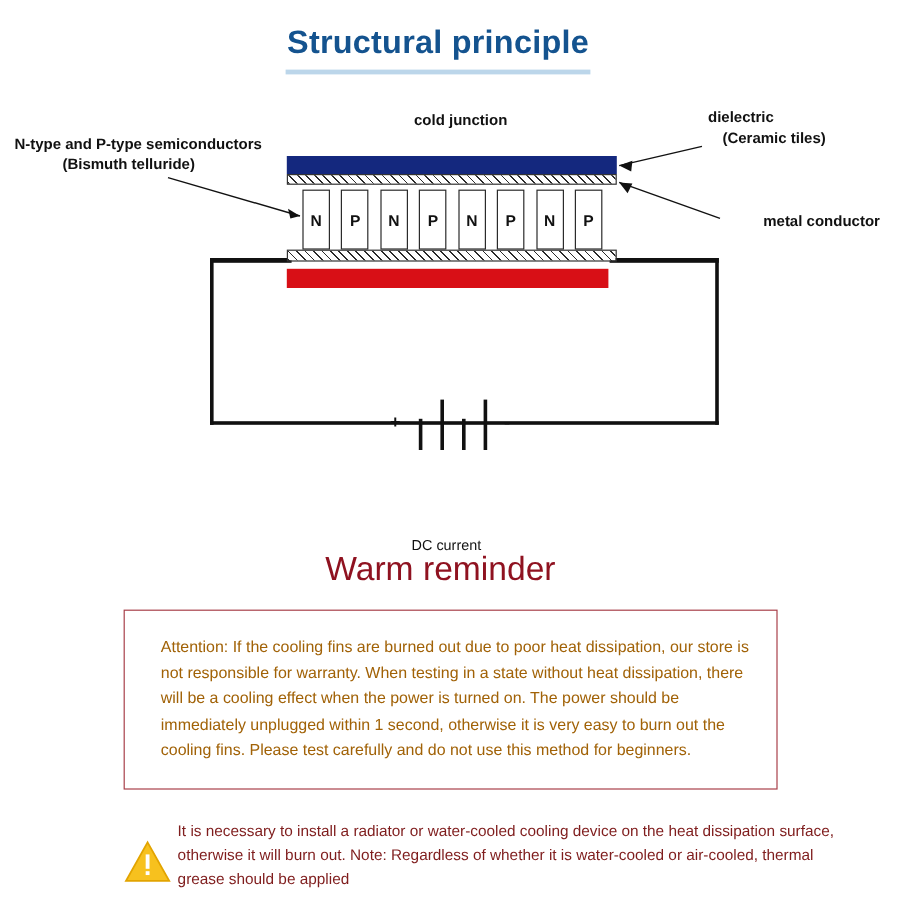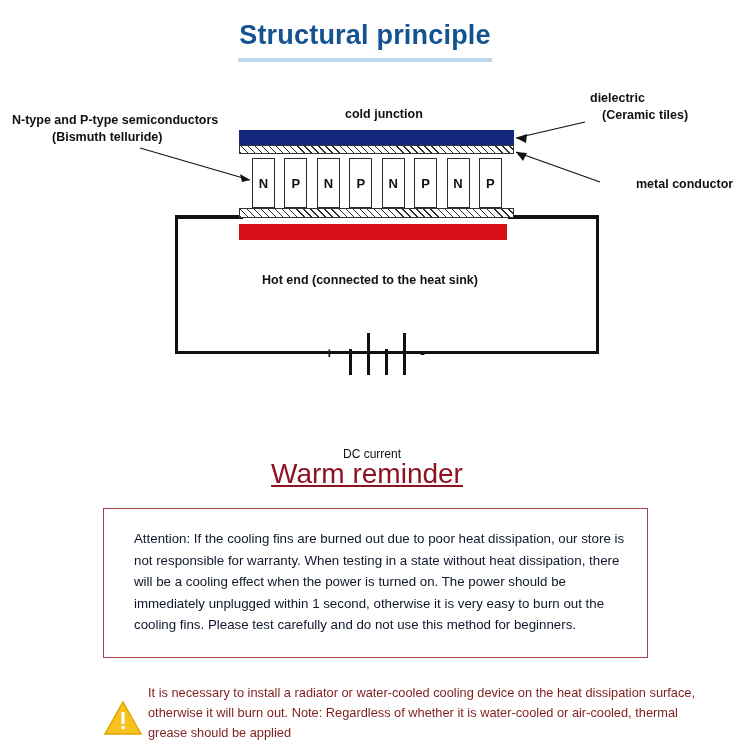--- a/index.html
+++ b/index.html
@@ -64,21 +64,21 @@
   #label-dielectric .l2 { padding-left: 12px; }
 
   #label-semis {
     top: 30px;
     left: 12px;
     text-align: left;
   }
   #label-semis .l2 { padding-left: 40px; }
 
   #label-cold {
-    top: 24px;
+    top: 10px;
     left: 345px;
   }
 
   #label-metal {
     top: 94px;
     left: 636px;
   }
 
   #label-hot {
     top: 190px;
@@ -227,39 +227,38 @@
 
   
   #reminder-title {
     position: absolute;
     top: 458px;
     left: 0;
     width: 734px;
     text-align: center;
     font-size: 28px;
     color: #8f1220;
-    text-decoration: underline;
   }
   #reminder-box {
     position: absolute;
     top: 508px;
     left: 103px;
     width: 545px;
     height: 150px;
     border: 1.4px solid #a8404a;
     box-sizing: border-box;
   }
   #reminder-text {
     position: absolute;
     top: 528px;
     left: 134px;
     width: 494px;
     font-size: 13.3px;
     line-height: 1.62;
-    color: #0f172a;
+    color: #a16207;
   }
 
   
   #warn-icon {
     position: absolute;
     top: 700px;
     left: 103px;
     width: 40px;
     height: 36px;
   }
@@ -322,21 +321,20 @@
     <div class="pellet">P</div>
     <div class="pellet">N</div>
     <div class="pellet">P</div>
     <div class="pellet">N</div>
     <div class="pellet">P</div>
   </div>
 
   <div id="hot-conductor"></div>
   <div id="hot-plate"></div>
 
-  <div class="lbl" id="label-hot">Hot end (connected to the heat sink)</div>
 
   <div class="lbl" id="label-plus">+</div>
   <div class="lbl" id="label-minus">-</div>
   <div id="battery">
     <div class="pl" id="bp1"></div>
     <div class="pl" id="bp2"></div>
     <div class="pl" id="bp3"></div>
     <div class="pl" id="bp4"></div>
   </div>
   <div class="lbl" id="label-dc">DC current</div>

